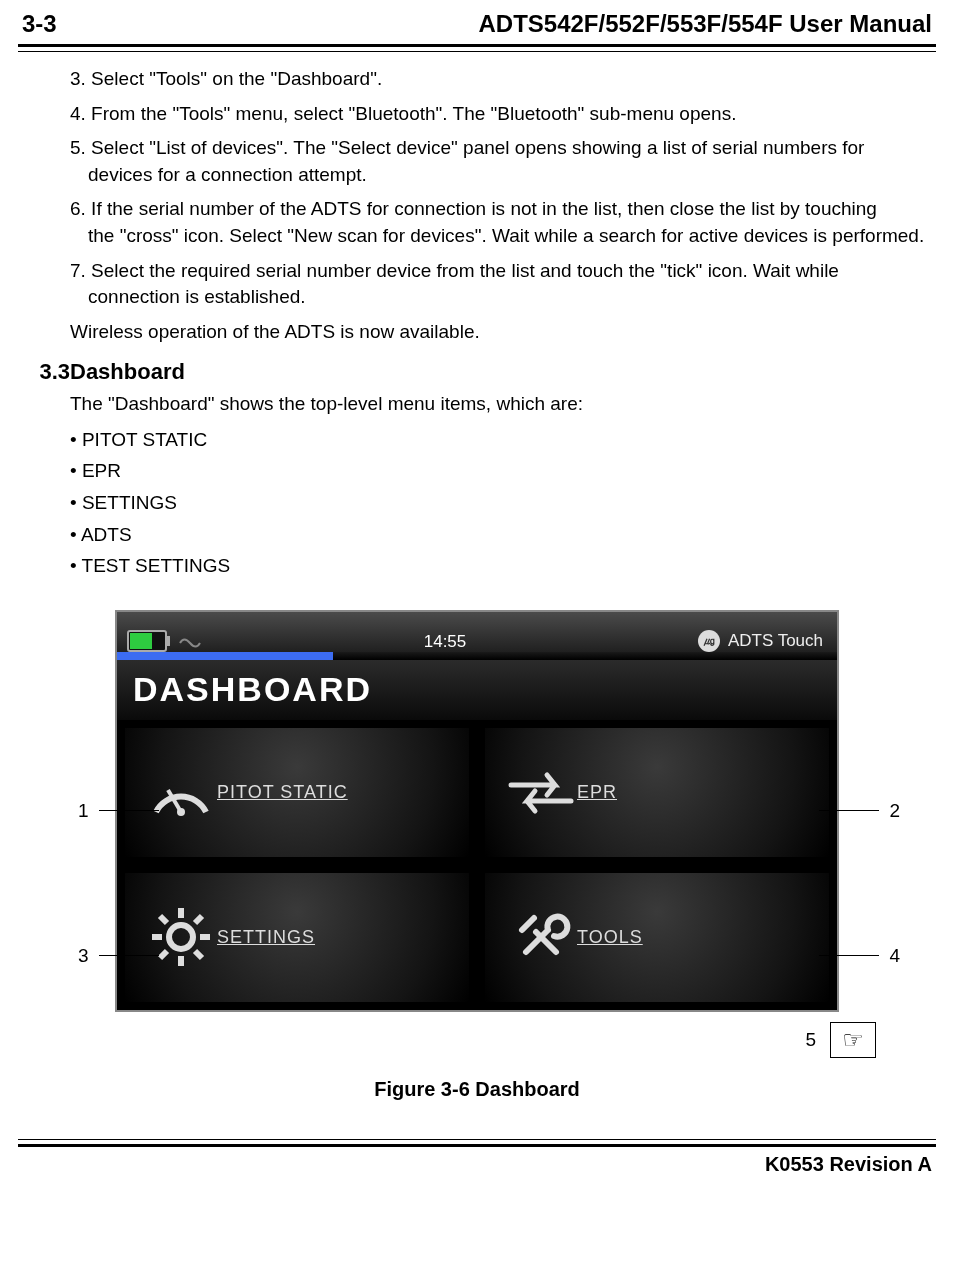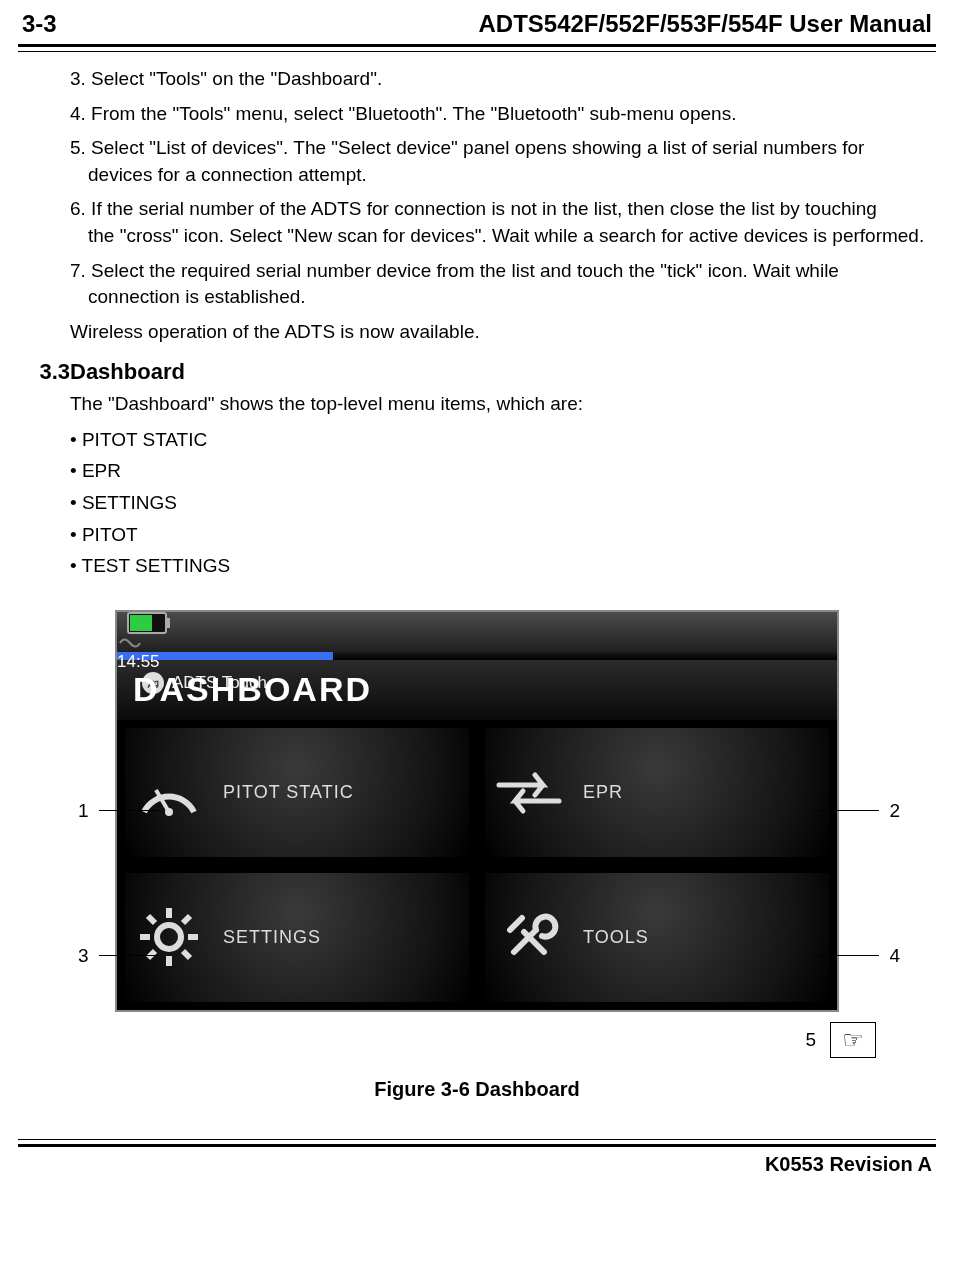--- a/index.html
+++ b/index.html
@@ -10,35 +10,35 @@
   .step{margin-bottom:8px;}
   .step-indent{padding-left:18px;display:block;}
   .para{margin-bottom:8px;}
   .sec-heading{display:flex;align-items:baseline;font-size:22px;font-weight:700;margin:14px 0 6px 0;}
   .sec-num{width:52px;flex:0 0 52px;margin-left:0;text-align:right;}
   .bullets{margin-left:52px;font-size:19px;line-height:1.45;}
   .bullets div{margin-bottom:4px;}
   
   .figure-wrap{margin:30px 0 10px 0;position:relative;}
   .device{width:720px;margin:0 auto;background:#000;border:2px solid #888;}
-  .status-bar{display:flex;align-items:flex-start;height:40px;background:linear-gradient(#4b4b4b,#202020);color:#ccc;font-size:17px;flex-direction:column;}
+  .status-bar{display:flex;align-items:flex-end;height:40px;background:linear-gradient(#4b4b4b,#202020);color:#ccc;font-size:17px;}
   .sb-left{width:60px;display:flex;align-items:center;justify-content:center;}
   .batt{width:36px;height:18px;border:2px solid #aaa;border-radius:3px;position:relative;background:#111;}
   .batt:after{content:"";position:absolute;right:-5px;top:4px;width:4px;height:10px;background:#aaa;}
   .batt-fill{position:absolute;left:1px;top:1px;bottom:1px;width:60%;background:#2ecc40;}
   .sb-link{width:40px;text-align:center;color:#888;}
   .sb-time{flex:1;text-align:center;color:#fff;}
   .sb-brand{width:150px;display:flex;align-items:center;justify-content:flex-end;gap:8px;padding-right:14px;color:#eee;}
   .ge-logo{width:22px;height:22px;border-radius:50%;background:#ddd;display:flex;align-items:center;justify-content:center;color:#333;font-size:12px;font-weight:700;}
   .progress{height:8px;background:linear-gradient(#1a1a1a,#000);}
   .progress-fill{height:100%;width:30%;background:#3c6cf2;}
   .dash-title-bar{height:60px;display:flex;align-items:center;padding-left:16px;background:linear-gradient(#2b2b2b,#0a0a0a);}
   .dash-title-bar span{color:#fff;font-weight:700;font-size:34px;letter-spacing:2px;}
   .tiles{display:grid;grid-template-columns:1fr 1fr;grid-template-rows:145px 145px;}
-  .tile{border:8px solid #000;background:radial-gradient(circle at 50% 30%, #3a3a3a 0%, #141414 70%, #000 100%);display:flex;align-items:center;gap:18px;padding:0 8px;color:#ddd;}
+  .tile{border:8px solid #000;background:radial-gradient(circle at 50% 30%, #3a3a3a 0%, #141414 70%, #000 100%);display:flex;align-items:center;padding:0 20px;color:#ddd;text-decoration:underline;}
   .tile-icon{width:72px;height:72px;display:flex;align-items:center;justify-content:center;}
   .tile-label{font-size:18px;letter-spacing:1px;}
   .callouts{position:absolute;left:0;right:0;top:0;bottom:0;pointer-events:none;}
   .co{position:absolute;display:flex;align-items:center;font-size:19px;}
   .co .line{height:1px;background:#000;}
   .fig-caption{text-align:center;font-size:20px;font-weight:700;margin:20px 0 20px 0;}
   .hand-row{display:flex;justify-content:flex-end;align-items:center;gap:14px;margin:10px 60px 0 0;font-size:19px;}
   .hand-icon{width:44px;height:34px;border:1px solid #000;display:flex;align-items:center;justify-content:center;font-size:24px;}
   .bottom-rule{border-top:1px solid #000;border-bottom:3px solid #000;height:4px;margin-top:38px;}
   .footer{display:flex;justify-content:flex-end;font-size:20px;font-weight:600;padding:6px 4px 0 0;}
@@ -73,21 +73,21 @@
 
 <div class="sec-heading">
   <div class="sec-num">3.3</div>
   <div>Dashboard</div>
 </div>
 <div class="body-text para">The "Dashboard" shows the top-level menu items, which are:</div>
 <div class="bullets">
   <div>• PITOT STATIC</div>
   <div>• EPR</div>
   <div>• SETTINGS</div>
-  <div>• PITOT</div>
+  <div>• ADTS</div>
   <div>• TEST SETTINGS</div>
 </div>
 
 <div class="figure-wrap">
   <div class="device">
 
     <div class="status-bar">
       <div class="sb-left">
         <div class="batt">
             <div class="batt-fill"></div>

